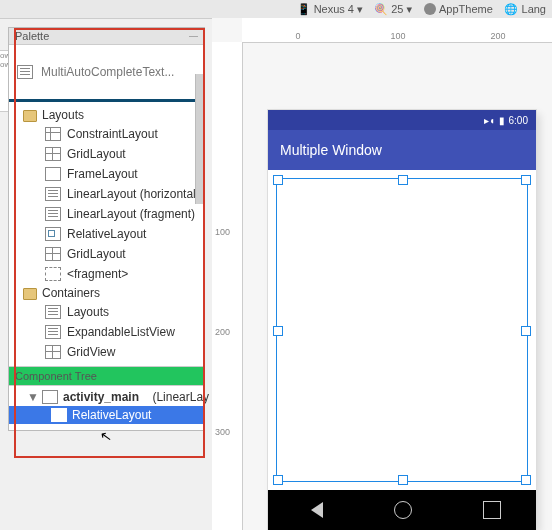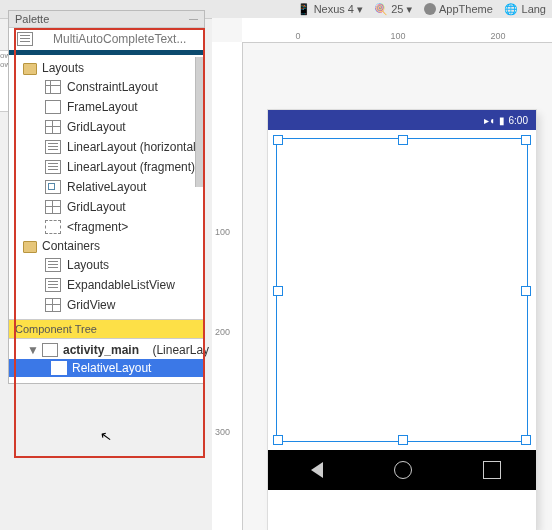--- a/index.html
+++ b/index.html
@@ -1,41 +1,41 @@
 <!DOCTYPE html>
 <html><head>
 <meta charset="utf-8">
 <style>
 html,body{margin:0;padding:0;font-family:"Segoe UI",Arial,sans-serif;font-size:12px;background:#fff;color:#333}
 .root{position:relative;width:552px;height:530px;overflow:hidden;background:#f0f0f0}
 .toolbar-top{position:absolute;top:0;left:0;right:0;height:18px;background:#e8e8e8;border-bottom:1px solid #ccc;display:flex;align-items:center;justify-content:flex-end;padding:0 6px;gap:12px;font-size:11px;color:#555}
 .toolbar-top .ti{display:flex;align-items:center;gap:3px}
 .toolbar-top .dot{width:12px;height:12px;border-radius:50%;background:#888}
-.palette-panel{position:absolute;top:10px;left:8px;width:195px;background:#fff;border:1px solid #bbb;z-index:2}
+.palette-panel{position:absolute;top:27px;left:8px;width:195px;background:#fff;border:1px solid #bbb;z-index:2}
 .panel-hdr{background:#e4e4e4;border-bottom:1px solid #ccc;padding:2px 6px;font-size:11px;color:#555;display:flex;align-items:center;justify-content:space-between}
 .panel-hdr .mini{font-size:9px;color:#888}
-.stale{padding:4px 8px;color:#777;border-bottom:5px solid #0c4a6e;display:flex;align-items:center;gap:20px}
+.stale{padding:20px 8px;color:#777;border-bottom:3px solid #0c4a6e;display:flex;align-items:center;gap:8px}
 .tree{padding:4px 0}
 .grp{padding:2px 6px 2px 14px;display:flex;align-items:flex-end;gap:5px;color:#333}
 .grp .folder{width:12px;height:10px;background:#e6c67a;border:1px solid #b8953f;border-radius:1px;flex:0 0 auto}
 .item{padding:2px 0 2px 36px;display:flex;align-items:center;gap:6px;cursor:default;line-height:16px}
 .ic{width:14px;height:12px;border:1px solid #888;background:#fff;flex:0 0 auto;position:relative}
 .ic.barred::before,.ic.barred::after{content:"";position:absolute;background:#888}
 .ic.barred::before{left:4px;top:0;width:1px;height:100%}
 .ic.barred::after{left:0;top:4px;width:100%;height:1px}
 .ic.lines::before{content:"";position:absolute;left:2px;right:2px;top:2px;height:1px;background:#888;box-shadow:0 3px 0 #888,0 6px 0 #888}
 .ic.grid::before,.ic.grid::after{content:"";position:absolute;background:#888}
 .ic.grid::before{left:6px;top:0;width:1px;height:100%}
 .ic.grid::after{left:0;top:5px;width:100%;height:1px}
 .ic.radio{border-radius:50%}
 .ic.radio::before{content:"";position:absolute;inset:3px;border-radius:50%;background:#6a6}
 .ic.frag{border-style:dashed}
 .ic.rel::before{content:"";position:absolute;left:2px;top:2px;width:5px;height:5px;border:1px solid #58a}
 .scroll-hint{position:absolute;right:0;top:46px;width:8px;height:130px;background:#d0d0d0;border-left:1px solid #bbb}
-.comp-tree-hdr{background:#fde047;border-top:1px solid #ccc;border-bottom:1px solid #ccc;padding:3px 6px;font-size:11px;color:#555}
+.comp-tree-hdr{background:#22c55e;border-top:1px solid #ccc;border-bottom:1px solid #ccc;padding:3px 6px;font-size:11px;color:#555}
 .ct-body{padding:2px 0 6px}
 .ct-row{padding:2px 0 2px 18px;display:flex;align-items:center;gap:5px}
 .ct-row.sel{background:#3b78e7;color:#fff}
 .ct-row .tw{color:#777;width:10px;text-align:center}
 .ct-ic{width:14px;height:12px;border:1px solid #888;background:#fff;flex:0 0 auto}
 .ct-row.sel .ct-ic{border-color:#fff}
 .red-box{position:absolute;top:28px;left:14px;width:187px;height:426px;border:2px solid #d23a2a;pointer-events:none;z-index:3}
 .cursor{position:absolute;left:100px;top:428px;z-index:4;font-size:14px;color:#000;pointer-events:none;transform:rotate(-10deg)}
 .canvas{position:absolute;top:18px;left:212px;right:0;bottom:0;background:#f6f6f6}
 .rulers-h{position:absolute;top:0;left:30px;right:0;height:24px;background:#fff;border-bottom:1px solid #ccc;display:flex;align-items:flex-end;font-size:9px;color:#888}
@@ -98,26 +98,26 @@
   <div class="tree">
     <div class="grp">
       <span class="folder"></span>
       <span>Layouts</span>
     </div>
     <div class="item">
           <span class="ic barred"></span>
           <span>ConstraintLayout</span>
         </div>
     <div class="item">
+          <span class="ic grid"></span>
+          <span>GridLayout</span>
+        </div>
+    <div class="item">
           <span class="ic"></span>
           <span>FrameLayout</span>
-        </div>
-    <div class="item">
-          <span class="ic grid"></span>
-          <span>GridLayout</span>
         </div>
     <div class="item">
           <span class="ic lines"></span>
           <span>LinearLayout (horizontal)</span>
         </div>
     <div class="item">
           <span class="ic lines"></span>
           <span>LinearLayout (fragment)</span>
         </div>
     <div class="item">
@@ -179,20 +179,23 @@
     <span style="top:190px">100</span>
     <span style="top:290px">200</span>
     <span style="top:390px">300</span>
   </div>
 
   <div class="device">
     <div class="statusbar">
       <span>▸◖</span>
       <span>▮</span>
       <span>6:00</span>
+    </div>
+    <div class="appbar">
+      <span>Multiple Window</span>
     </div>
     <div class="content">
       <div class="sel-rect">
         <div class="handle h-tl"></div>
         <div class="handle h-tm"></div>
         <div class="handle h-tr"></div>
         <div class="handle h-ml"></div>
         <div class="handle h-mr"></div>
         <div class="handle h-bl"></div>
         <div class="handle h-bm"></div>

